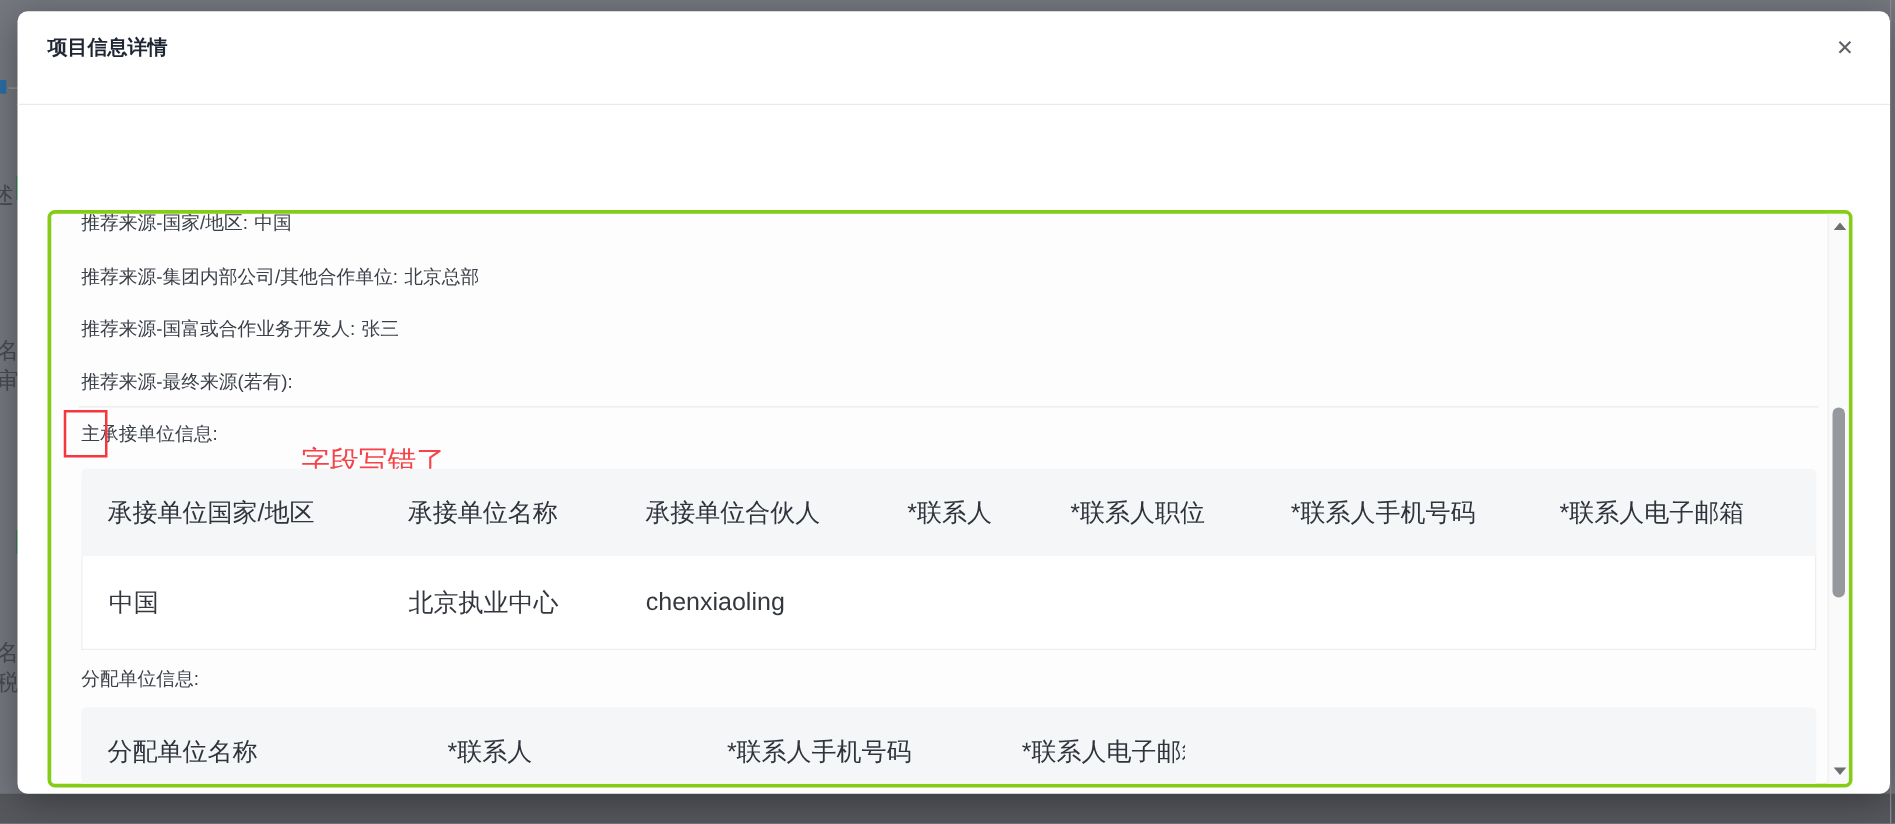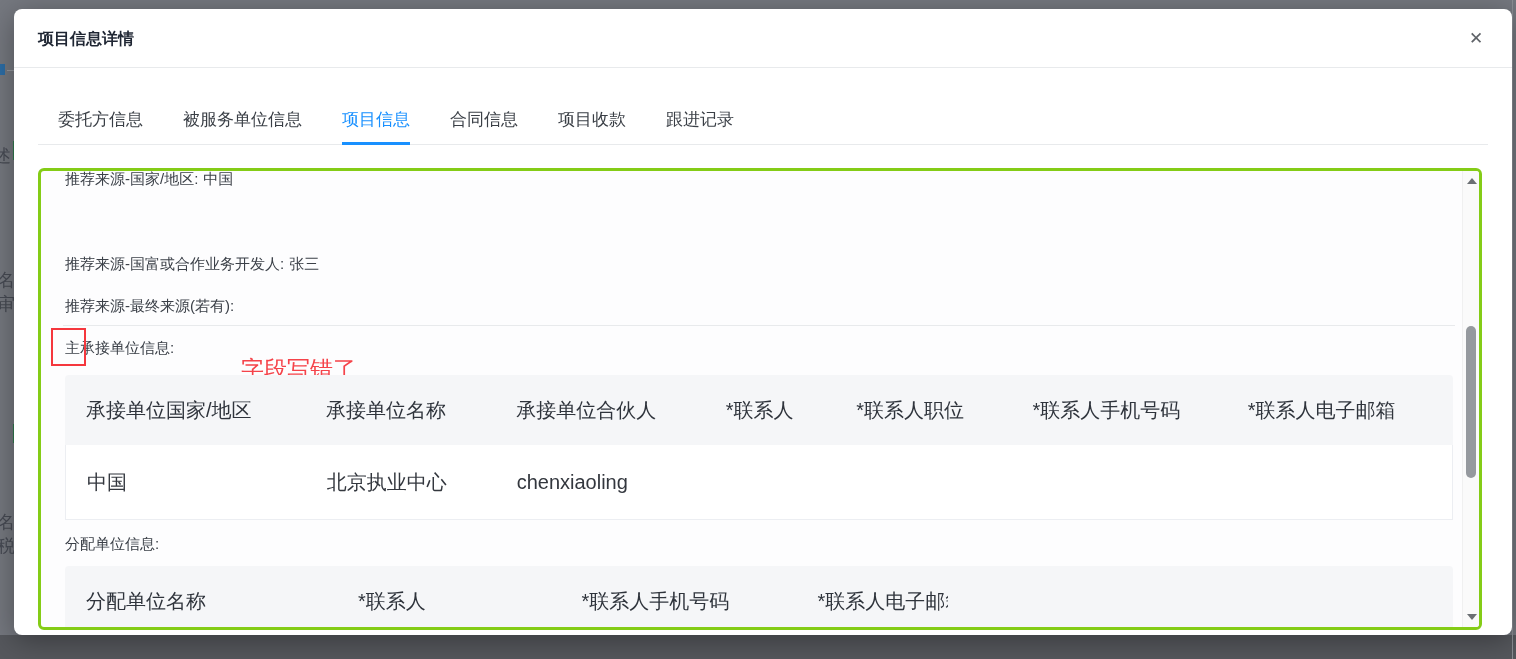--- a/index.html
+++ b/index.html
@@ -19,21 +19,21 @@
   .green-bar  { position:absolute; left:13px; width:4px; height:19px; background:#2f7a4d; }
   .bottom-strip { position:absolute; left:0; top:635px; width:1516px; height:24px; background:#56585d; }
   .right-edge-line { position:absolute; left:1512px; top:0; width:1px; height:659px; background:#8b8e94; }
 
   
   .modal {
     position:absolute; left:14px; top:9px; width:1498px; height:626px;
     background:#ffffff; border-radius:8px;
     box-shadow:0 6px 30px rgba(0,0,0,.35);
   }
-  .modal-header { position:relative; height:59px; border-bottom:1px solid #e8eaec; }
+  .modal-header { position:relative; height:75px; border-bottom:1px solid #e8eaec; }
   .modal-title {
     position:absolute; left:24px; top:0; line-height:59px;
     font-size:16px; font-weight:600; color:#1f2633;
   }
   .modal-close {
     position:absolute; right:22px; top:16px; width:28px; height:28px;
     font-size:17px; line-height:28px; text-align:center; color:#5f6368;
     cursor:pointer; background:none; border:none;
   }
 
@@ -122,33 +122,28 @@
 <div class="bottom-strip"></div>
 <div class="right-edge-line"></div>
 
 <div class="modal">
 
   <div class="modal-header">
     <div class="modal-title">项目信息详情</div>
     <button class="modal-close">✕</button>
   </div>
 
-  <div class="tabs-bar">
-    <div class="tab">委托方信息</div>
-    <div class="tab">被服务单位信息</div>
-    <div class="tab active">项目信息</div>
-    <div class="tab">合同信息</div>
-    <div class="tab">项目收款</div>
-    <div class="tab">跟进记录</div>
-  </div>
 
   <div class="scroll-area">
 
     <div class="field-row row-1">
       <span>推荐来源-国家/地区:</span><span class="val">中国</span>
+    </div>
+    <div class="field-row row-2">
+      <span>推荐来源-集团内部公司/其他合作单位:</span><span class="val">北京总部</span>
     </div>
     <div class="field-row row-3">
       <span>推荐来源-国富或合作业务开发人:</span><span class="val">张三</span>
     </div>
     <div class="field-row row-4">
       <span>推荐来源-最终来源(若有):</span><span class="val"></span>
     </div>
 
     <div class="divider"></div>
 

